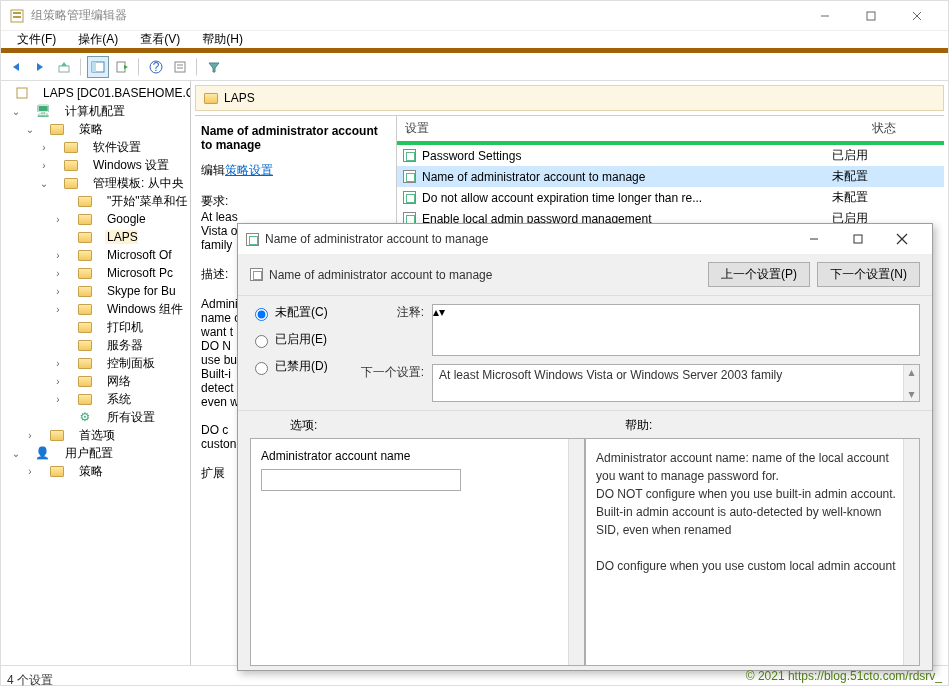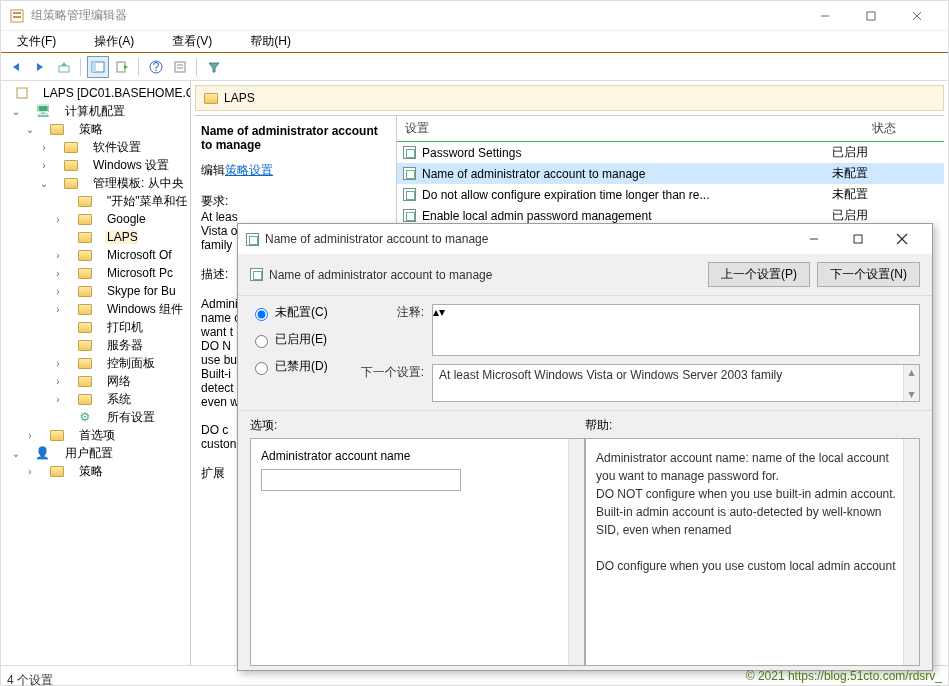--- a/index.html
+++ b/index.html
@@ -2,21 +2,21 @@
 <html><head>
 <meta charset="utf-8">
 <style>
 * { box-sizing: border-box; font-family: "Microsoft YaHei", "Segoe UI", Tahoma, sans-serif; font-size: 12px; }
 body { margin: 0; padding: 0; width: 949px; height: 686px; background: #fff; overflow: hidden; user-select: none; }
 .main-window { width: 949px; height: 686px; border: 1px solid #ddd; position: relative; }
 .titlebar { height: 30px; background: #fff; display: flex; align-items: center; padding: 0 8px; border-bottom: 1px solid #eee; }
 .titlebar .title { flex: 1; color: #888; font-size: 13px; display: flex; align-items: center; gap: 6px; }
 .titlebar .winbtns { display: flex; }
 .titlebar .winbtn { width: 46px; height: 30px; display: flex; align-items: center; justify-content: center; color: #666; }
-.menubar { height: 22px; display: flex; align-items: center; padding: 0 6px; gap: 18px; border-bottom: 1px solid #a16207; }
+.menubar { height: 22px; display: flex; align-items: center; padding: 0 6px; gap: 2px; border-bottom: 5px solid #a16207; }
 .menubar .mitem { padding: 2px 10px; color: #000; }
 .toolbar { height: 28px; display: flex; align-items: center; padding: 0 4px; gap: 2px; border-bottom: 1px solid #ddd; }
 .tbtn { width: 22px; height: 22px; display: flex; align-items: center; justify-content: center; border: 1px solid transparent; }
 .tbtn.sep { border-left: 1px solid #ccc; width: 1px; height: 18px; margin: 0 3px; }
 .body-split { display: flex; height: calc(100% - 30px - 22px - 28px - 20px); }
 .tree-pane { width: 190px; border-right: 1px solid #ccc; overflow: hidden; padding: 3px 0; background: #fff; }
 .tree-row { display: flex; align-items: center; height: 18px; padding-left: 4px; white-space: nowrap; gap: 12px; }
 .tree-row .tw { width: 14px; text-align: center; color: #666; font-size: 10px; }
 .tree-row .ic { width: 16px; display: flex; align-items: center; justify-content: center; }
 .tree-row .lbl { padding-left: 2px; }
@@ -25,21 +25,21 @@
 .policy-icon { display:inline-block; width:13px; height:13px; background:#fff; border:1px solid #888; position:relative; }
 .policy-icon::before { content:""; position:absolute; left:2px; top:2px; width:7px; height:7px; border:1px solid #5b8; }
 .gear-icon { color:#4a7; font-size:12px; }
 .right-pane { flex: 1; display: flex; flex-direction: column; position: relative; }
 .crumb { height: 26px; background: #fdf6e3; border: 1px solid #e0d5b0; margin: 4px; display: flex; align-items: center; padding: 0 8px; gap: 6px; }
 .content-split { flex: 1; display: flex; border-top: 1px solid #ccc; margin: 0 4px; position: relative; }
 .left-desc { width: 202px; border-right: 1px solid #ccc; padding: 6px; overflow: hidden; }
 .left-desc h3 { font-size: 12px; font-weight: bold; margin: 2px 0 10px 0; }
 .left-desc .link { color: #0066cc; text-decoration: underline; }
 .list-pane { flex: 1; }
-.list-head { display: flex; border-bottom: 1px solid #22c55e; align-items: center; }
+.list-head { display: flex; border-bottom: 4px solid #22c55e; align-items: center; }
 .list-head .col { padding: 4px 8px; color: #444; }
 .list-head .col1 { flex: 1; }
 .list-head .col2 { width: 120px; text-align: center; }
 .list-row { display: flex; align-items: center; height: 21px; }
 .list-row .c1 { flex: 1; display: flex; align-items: center; padding-left: 6px; gap: 6px; overflow: hidden; white-space: nowrap; }
 .list-row .c2 { width: 120px; padding-left: 8px; }
 .list-row.sel { background: #cde8ff; }
 .status { position: absolute; left: 0; bottom: 0; right: 0; height: 20px; border-top: 1px solid #ddd; padding: 6px 6px; color: #333; }
 
 .dialog { position: absolute; left: 236px; top: 222px; width: 696px; height: 448px; background: #f0f0f0; border: 1px solid #9e9e9e; box-shadow: 3px 3px 8px rgba(0,0,0,0.25); display: flex; flex-direction: column; }
@@ -53,21 +53,21 @@
 .dlg-mid { display: flex; padding: 8px 12px; border-bottom: 1px solid #ddd; }
 .radio-col { width: 96px; display: flex; flex-direction: column; gap: 10px; }
 .radio-col label { display: flex; align-items: center; gap: 4px; white-space: nowrap; }
 .mid-right { flex: 1; display: flex; flex-direction: column; gap: 8px; }
 .field-row { display: flex; align-items: flex-start; gap: 8px; margin-left: 8px; }
 .field-row .flabel { width: 70px; text-align: right; color: #333; }
 .txtarea { flex: 1; height: 52px; background: #fff; border: 1px solid #adadad; position: relative; }
 .txtarea2 { flex: 1; height: 38px; background: #fff; border: 1px solid #adadad; position: relative; padding: 3px 20px 3px 6px; color:#333; }
 .dlg-bot { flex:1; display:flex; flex-direction:column; padding: 6px 12px 4px 12px; overflow:hidden; }
 .bot-head { display:flex; }
-.bot-head .bh { flex:1; padding-bottom:4px; }
+.bot-head .bh { flex:1; padding-bottom:4px;margin-left:40px; }
 .bot-cols { flex:1; display:flex; gap:0; overflow:hidden; }
 .optbox, .helpbox { flex:1; border:1px solid #adadad; background:#fff; padding:10px 20px 10px 10px; position:relative; overflow:hidden; }
 .optbox input[type=text] { width: 200px; border:1px solid #adadad; height:22px; margin-top:6px; padding:0 4px; }
 .helpbox { line-height:1.5; color:#333; }
 .watermark { position:absolute; right:6px; bottom:2px; color:#4d7c0f; font-size:12px; }
 svg { display:block; }
 </style>
 </head>
 <body>
 
@@ -362,21 +362,21 @@
           <div class="list-row sel">
             <div class="c1">
                 <span class="policy-icon"></span>
                 <span>Name of administrator account to manage</span>
               </div>
             <div class="c2">未配置</div>
           </div>
           <div class="list-row">
             <div class="c1">
                 <span class="policy-icon"></span>
-                <span>Do not allow configure expiration time longer than re...</span>
+                <span>Do not allow account expiration time longer than re...</span>
               </div>
             <div class="c2">未配置</div>
           </div>
           <div class="list-row">
             <div class="c1">
                 <span class="policy-icon"></span>
                 <span>Enable local admin password management</span>
               </div>
             <div class="c2">已启用</div>
           </div>

